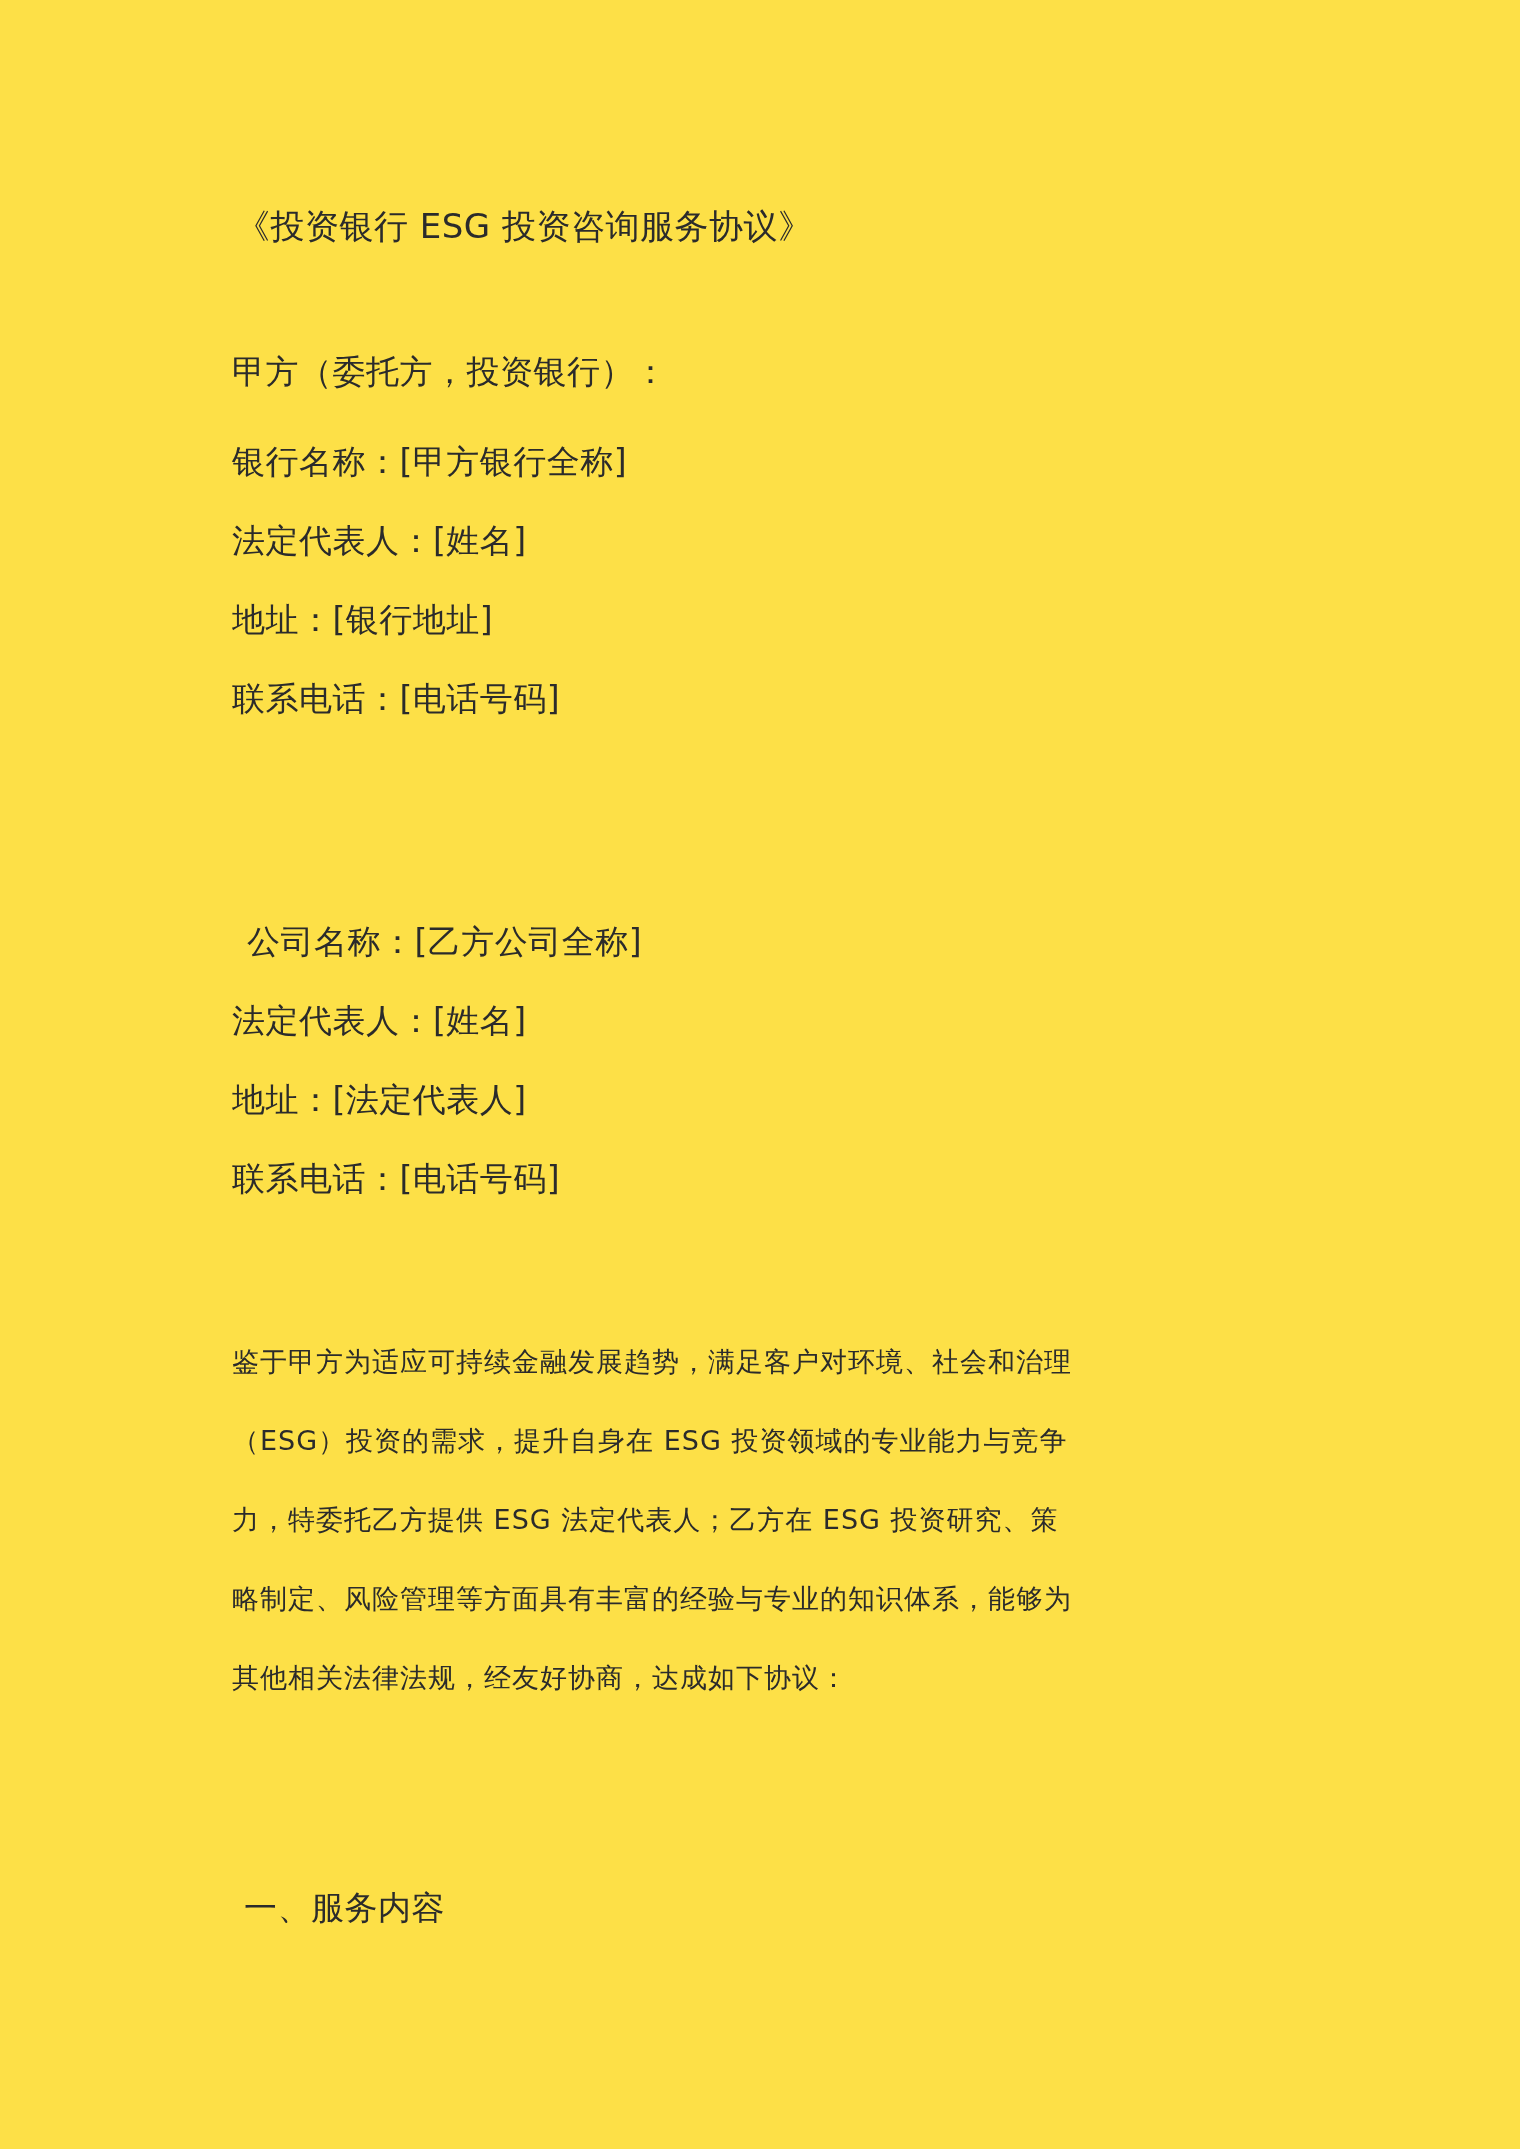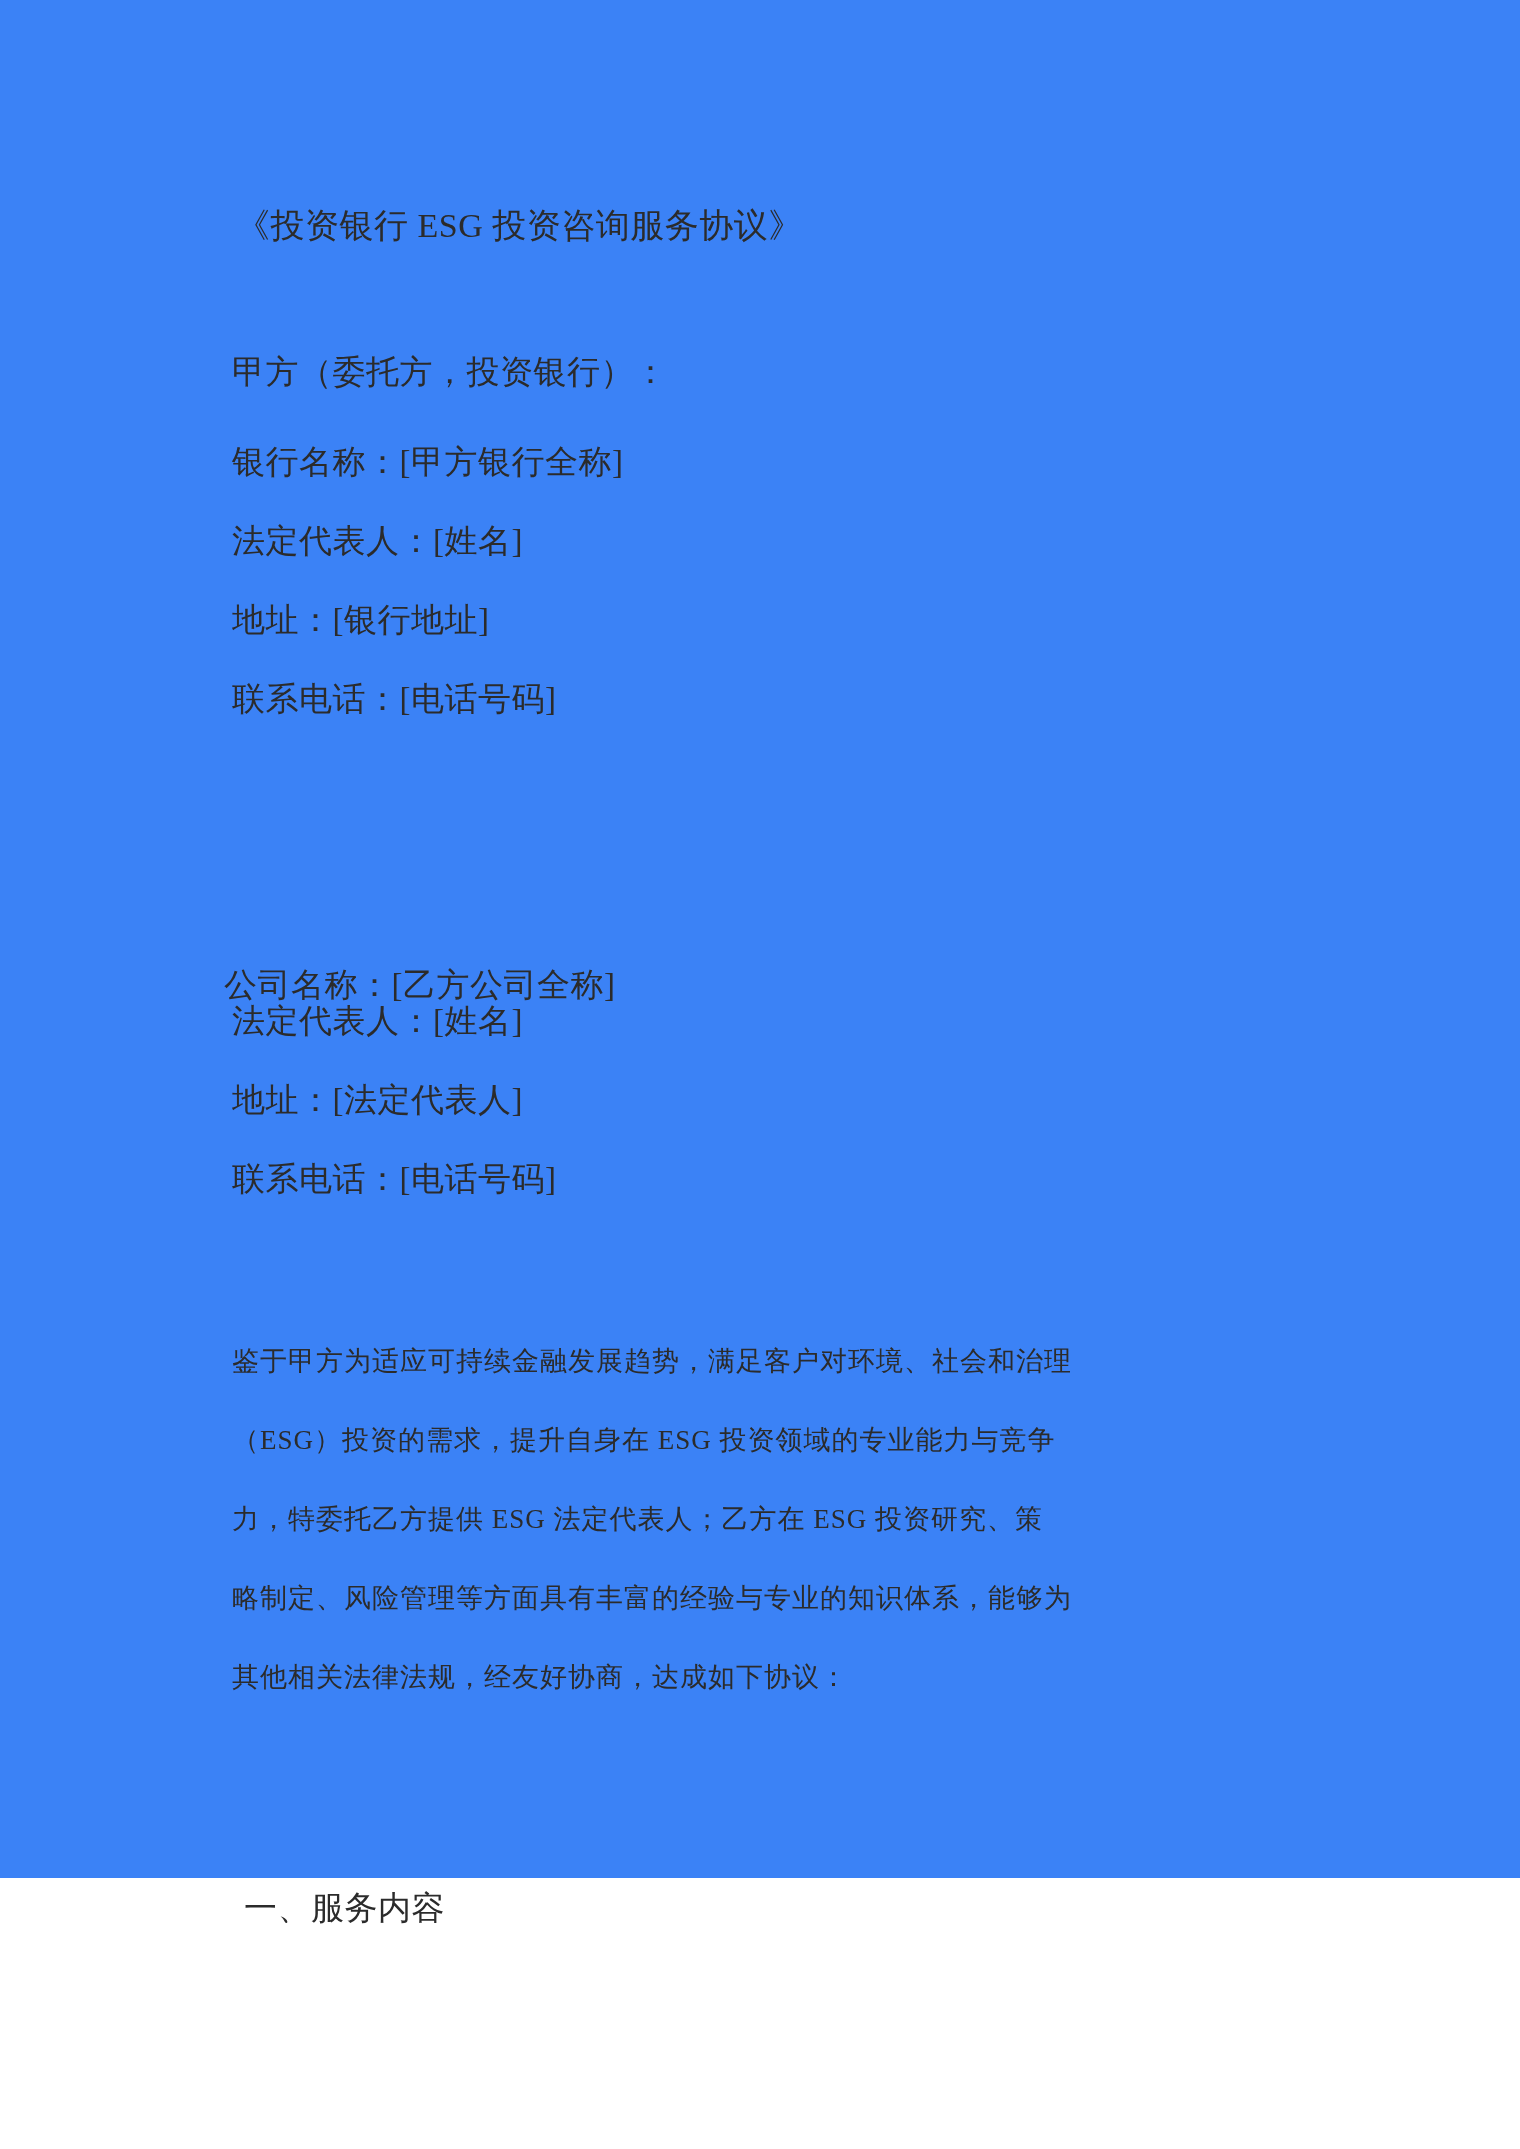--- a/index.html
+++ b/index.html
@@ -12,23 +12,22 @@
       height: 2149px;
       position: relative;
       overflow: hidden;
       font-family: "DejaVu Sans", "Liberation Sans", sans-serif;
       color: #2b2b2b;
     }
     .page {
       position: absolute;
       left: 0; top: 0;
       width: 1520px;
-      height: 1878px;
-      background: #3b82f6;
-      font-family: Liberation Serif, serif;
+      height: 2149px;
+      background: #fde047;
     }
     .line {
       position: absolute;
       font-size: 33px;
       line-height: 40px;
       white-space: nowrap;
       letter-spacing: 0.5px;
     }
     .title {
       left: 236px;
@@ -56,21 +55,21 @@
 <div class="page">
 
   <div class="line title">《投资银行 ESG 投资咨询服务协议》</div>
 
   <div class="line" style="left:232px; top:352px;">甲方（委托方，投资银行）：</div>
   <div class="line" style="left:232px; top:442px;">银行名称：[甲方银行全称]</div>
   <div class="line" style="left:232px; top:521px;">法定代表人：[姓名]</div>
   <div class="line" style="left:232px; top:600px;">地址：[银行地址]</div>
   <div class="line" style="left:232px; top:679px;">联系电话：[电话号码]</div>
 
-  <div class="line" style="left:224px; top:922px;margin-top:43px;">公司名称：[乙方公司全称]</div>
+  <div class="line" style="left:247px; top:922px;">公司名称：[乙方公司全称]</div>
   <div class="line" style="left:232px; top:1001px;">法定代表人：[姓名]</div>
   <div class="line" style="left:232px; top:1080px;">地址：[法定代表人]</div>
   <div class="line" style="left:232px; top:1159px;">联系电话：[电话号码]</div>
 
   <div class="para">
     <span>鉴于甲方为适应可持续金融发展趋势，满足客户对环境、社会和治理</span>
     <span>（ESG）投资的需求，提升自身在 ESG 投资领域的专业能力与竞争</span>
     <span>力，特委托乙方提供 ESG 法定代表人；乙方在 ESG 投资研究、策</span>
     <span>略制定、风险管理等方面具有丰富的经验与专业的知识体系，能够为</span>
     <span>其他相关法律法规，经友好协商，达成如下协议：</span>

